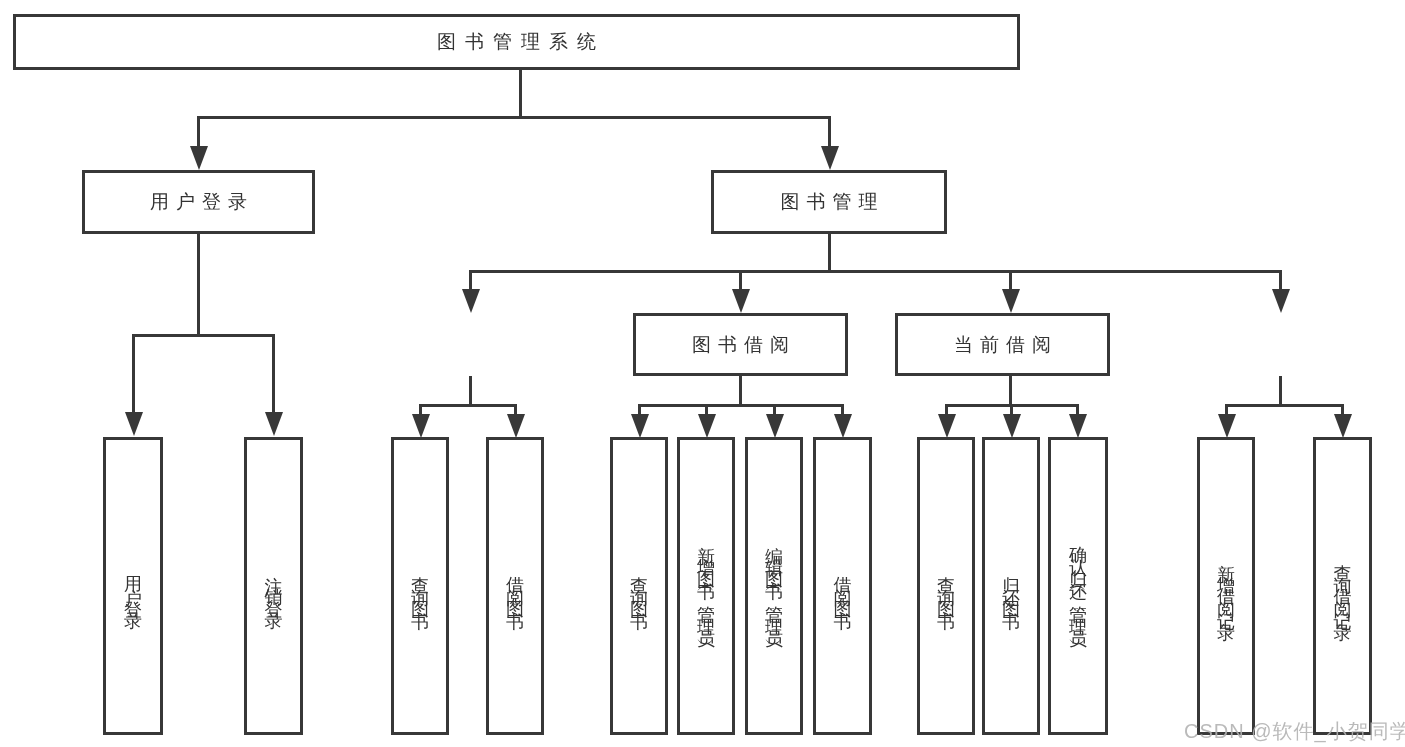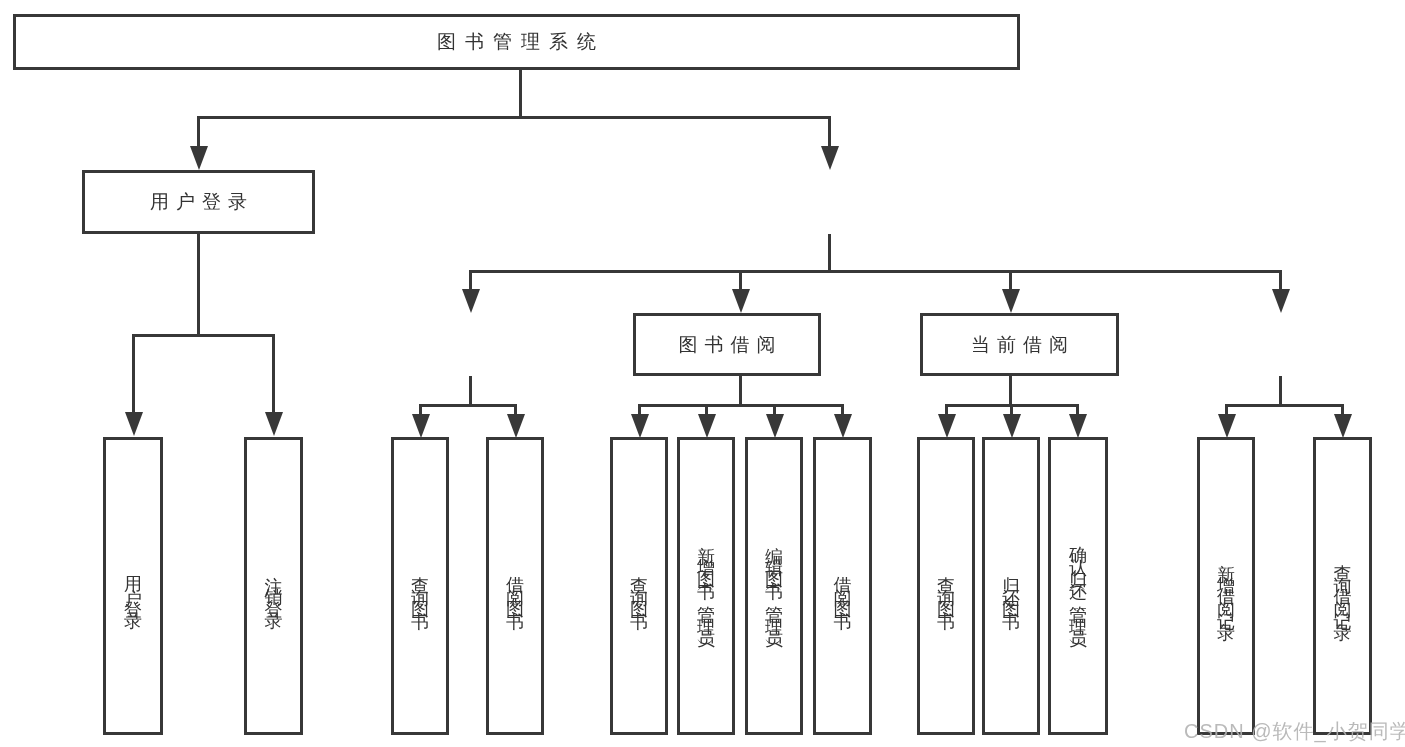--- a/index.html
+++ b/index.html
@@ -83,44 +83,47 @@
 
   <div class="hline" style="left:197px;top:116px;width:634px;"></div>
 
   <div class="vline" style="left:197px;top:116px;height:33px;"></div>
   <div class="arrow" style="left:190px;top:146px;"></div>
   <div class="vline" style="left:828px;top:116px;height:33px;"></div>
   <div class="arrow" style="left:821px;top:146px;"></div>
 
   <div class="node hnode" style="left:82px;top:170px;width:233px;height:64px;">
     <span>用户登录</span>
+  </div>
+  <div class="node hnode" style="left:711px;top:170px;width:236px;height:64px;">
+    <span>图书管理</span>
   </div>
 
   <div class="vline" style="left:197px;top:234px;height:103px;"></div>
   <div class="hline" style="left:132px;top:334px;width:143px;"></div>
   <div class="vline" style="left:132px;top:334px;height:79px;"></div>
   <div class="arrow" style="left:125px;top:412px;"></div>
   <div class="vline" style="left:272px;top:334px;height:79px;"></div>
   <div class="arrow" style="left:265px;top:412px;"></div>
 
   <div class="vline" style="left:828px;top:234px;height:39px;"></div>
   <div class="hline" style="left:469px;top:270px;width:813px;"></div>
   <div class="vline" style="left:469px;top:270px;height:22px;"></div>
   <div class="arrow" style="left:462px;top:289px;"></div>
   <div class="vline" style="left:739px;top:270px;height:22px;"></div>
   <div class="arrow" style="left:732px;top:289px;"></div>
   <div class="vline" style="left:1009px;top:270px;height:22px;"></div>
   <div class="arrow" style="left:1002px;top:289px;"></div>
   <div class="vline" style="left:1279px;top:270px;height:22px;"></div>
   <div class="arrow" style="left:1272px;top:289px;"></div>
 
-  <div class="node hnode" style="left:633px;top:313px;width:188px;height:63px;">
+  <div class="node hnode" style="left:633px;top:313px;width:215px;height:63px;">
     <span>图书借阅</span>
   </div>
-  <div class="node hnode" style="left:920px;top:313px;width:199px;height:63px;">
+  <div class="node hnode" style="left:895px;top:313px;width:215px;height:63px;">
     <span>当前借阅</span>
   </div>
 
   <div class="vline" style="left:469px;top:376px;height:31px;"></div>
   <div class="hline" style="left:419px;top:404px;width:98px;"></div>
   <div class="vline" style="left:419px;top:404px;height:12px;"></div>
   <div class="arrow" style="left:412px;top:414px;"></div>
   <div class="vline" style="left:514px;top:404px;height:12px;"></div>
   <div class="arrow" style="left:507px;top:414px;"></div>
 

